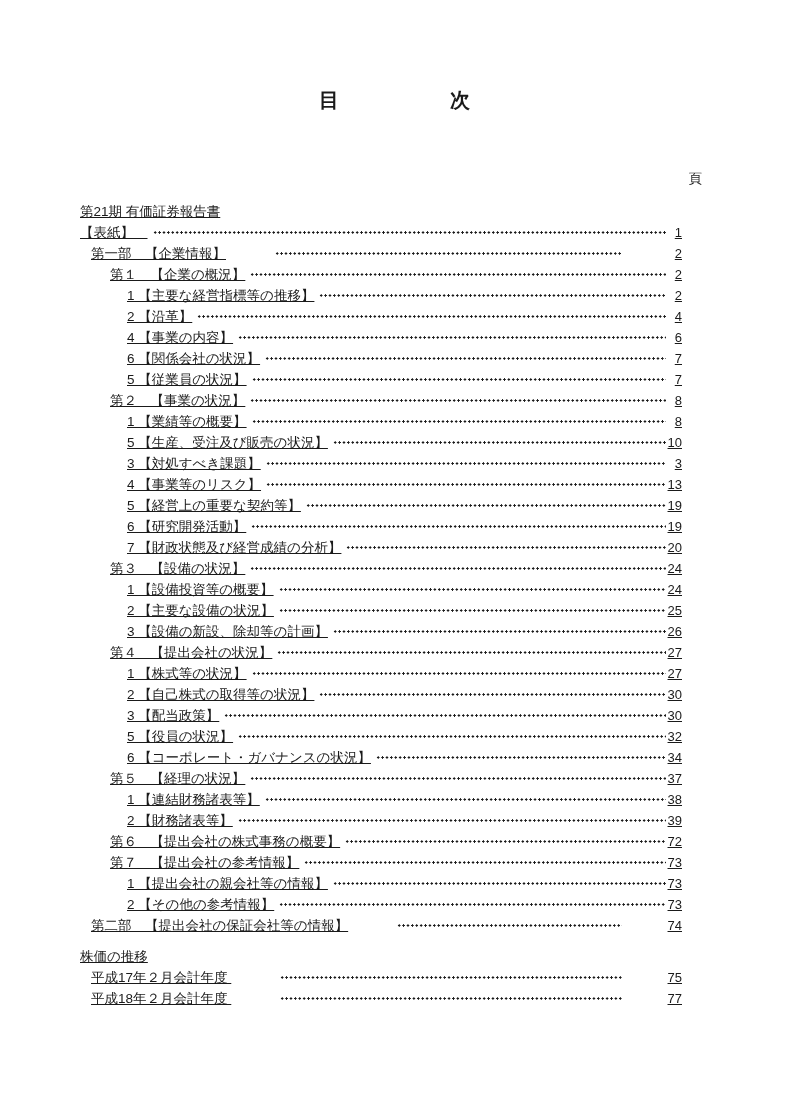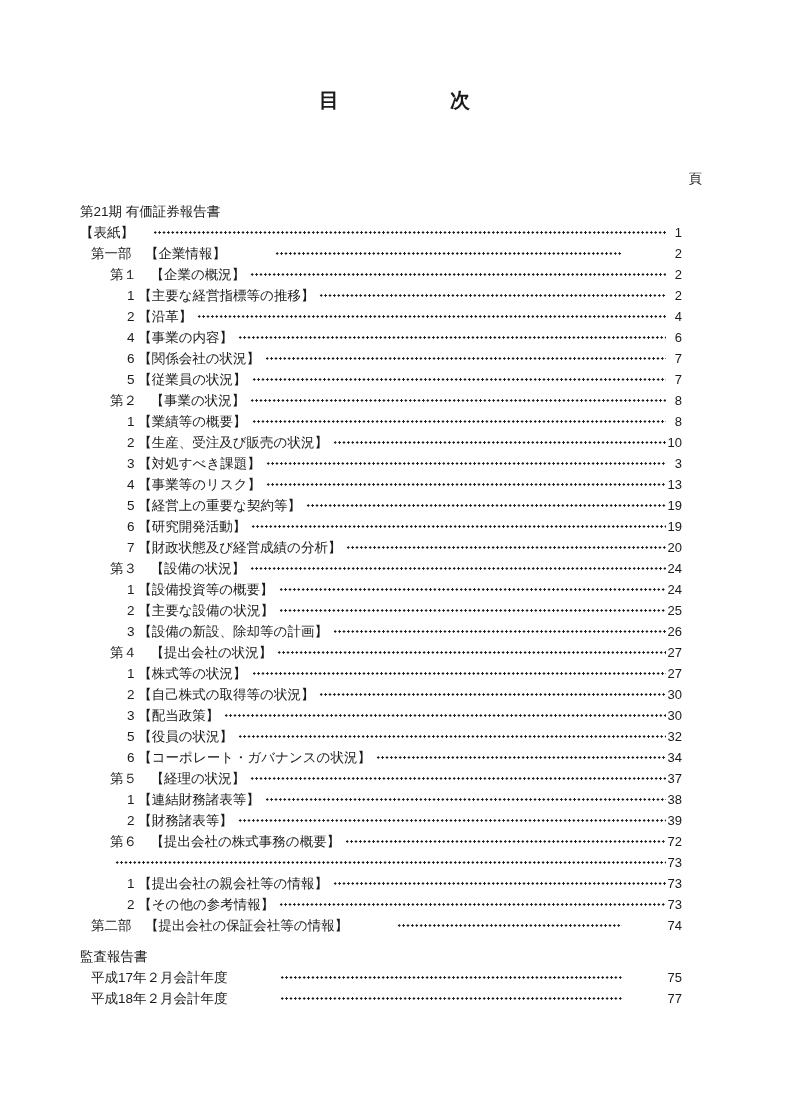--- a/index.html
+++ b/index.html
@@ -34,20 +34,21 @@
   }
 
   .toc {
     margin: 12px 0 0 80px;
     width: 602px;
   }
   .toc-row {
     display: flex;
     align-items: flex-end;
     height: 21px;
+    text-decoration: underline;
   }
   .lvl0 { margin-left: 0; }
   .lvl1 { margin-left: 11px; gap: 44px; }
   .lvl2 { margin-left: 30px; }
   .lvl3 { margin-left: 47px; }
 
   .lab {
     flex: 0 0 auto;
     white-space: pre;
   }
@@ -130,21 +131,21 @@
           <span class="lab">第２　【事業の状況】</span>
           <span class="dots"></span>
           <span class="pg">8</span>
         </div>
         <div class="toc-row lvl3">
           <span class="lab">1 【業績等の概要】</span>
           <span class="dots"></span>
           <span class="pg">8</span>
         </div>
         <div class="toc-row lvl3">
-          <span class="lab">2 【生産、受注及び販売の状況】</span>
+          <span class="lab">5 【生産、受注及び販売の状況】</span>
           <span class="dots"></span>
           <span class="pg">10</span>
         </div>
         <div class="toc-row lvl3">
           <span class="lab">3 【対処すべき課題】</span>
           <span class="dots"></span>
           <span class="pg">3</span>
         </div>
         <div class="toc-row lvl3">
           <span class="lab">4 【事業等のリスク】</span>
@@ -230,20 +231,21 @@
           <span class="lab">2 【財務諸表等】</span>
           <span class="dots"></span>
           <span class="pg">39</span>
         </div>
         <div class="toc-row lvl2">
           <span class="lab">第６　【提出会社の株式事務の概要】</span>
           <span class="dots"></span>
           <span class="pg">72</span>
         </div>
         <div class="toc-row lvl2">
+          <span class="lab">第７　【提出会社の参考情報】</span>
           <span class="dots"></span>
           <span class="pg">73</span>
         </div>
         <div class="toc-row lvl3">
           <span class="lab">1 【提出会社の親会社等の情報】</span>
           <span class="dots"></span>
           <span class="pg">73</span>
         </div>
         <div class="toc-row lvl3">
           <span class="lab">2 【その他の参考情報】</span>
@@ -251,21 +253,21 @@
           <span class="pg">73</span>
         </div>
         <div class="toc-row lvl1">
           <span class="lab">第二部　【提出会社の保証会社等の情報】</span>
           <span class="dots"></span>
           <span class="pg">74</span>
         </div>
       </div>
     <div class="audit-section">
       <div class="toc-row lvl0">
-        <span class="lab">監査報告書</span>
+        <span class="lab">株価の推移</span>
       </div>
       <div id="audit-list">
           <div class="toc-row lvl1">
             <span class="lab">平成17年２月会計年度 </span>
             <span class="dots"></span>
             <span class="pg">75</span>
           </div>
           <div class="toc-row lvl1">
             <span class="lab">平成18年２月会計年度 </span>
             <span class="dots"></span>

